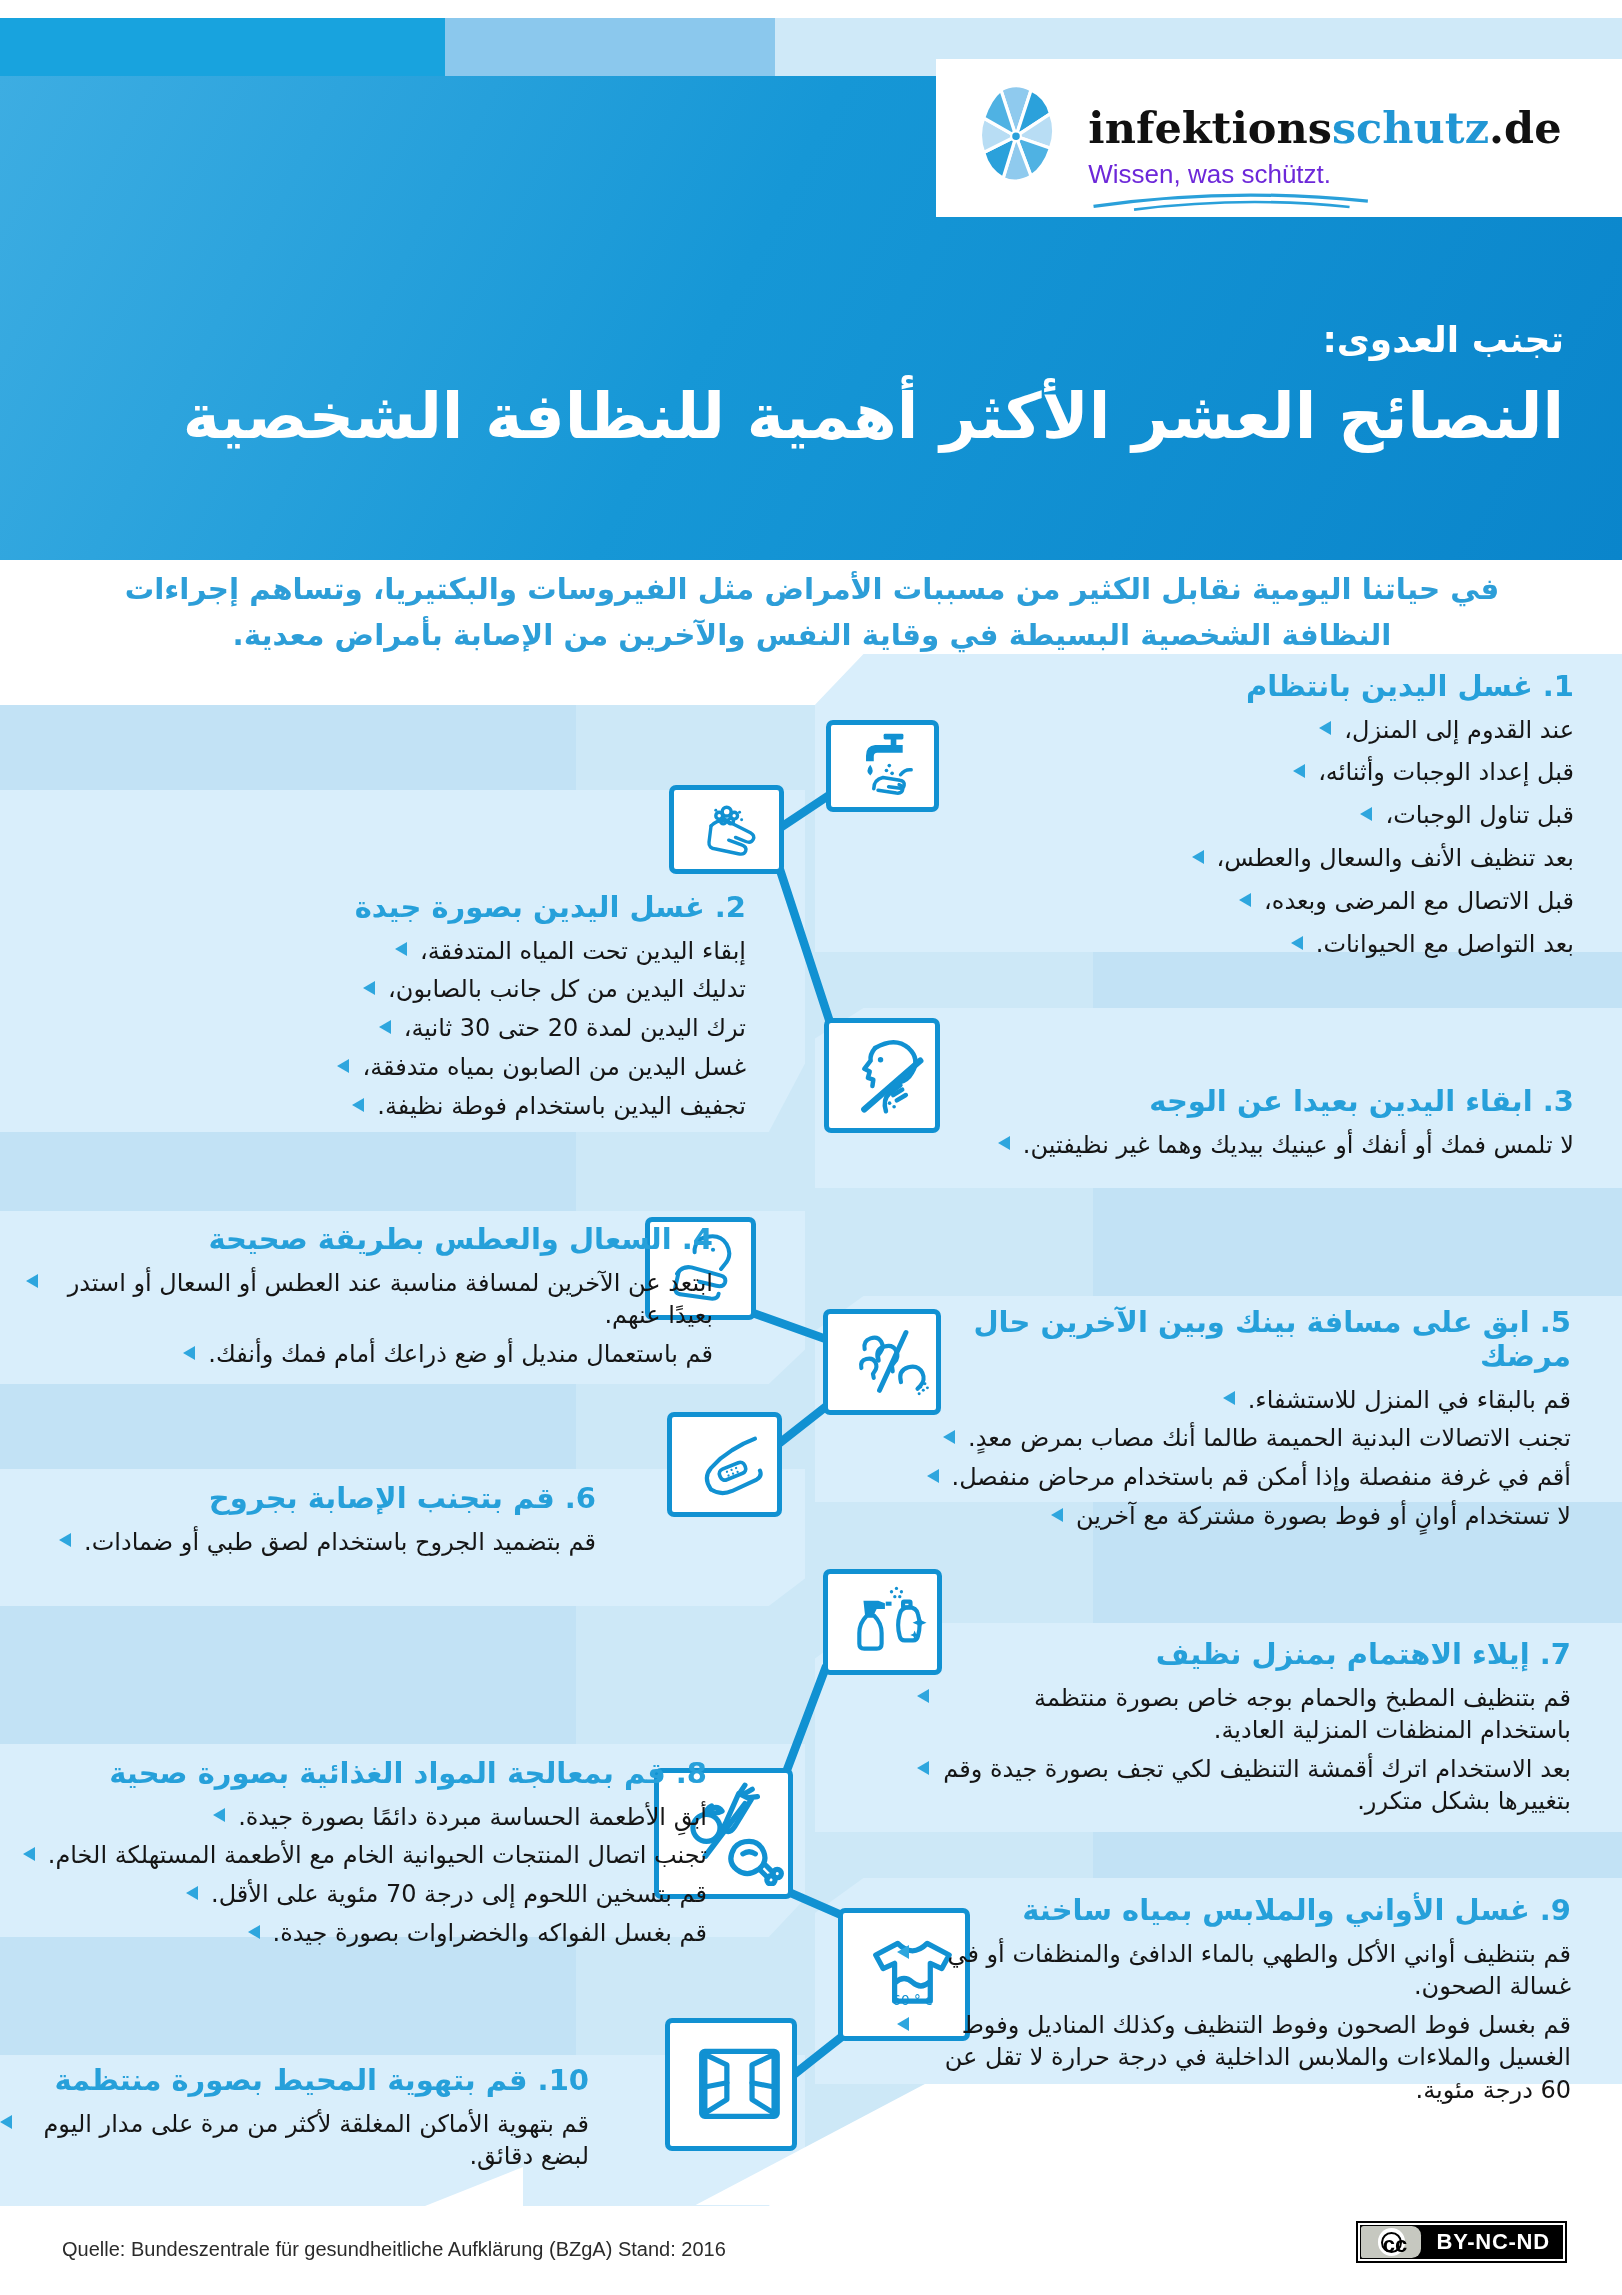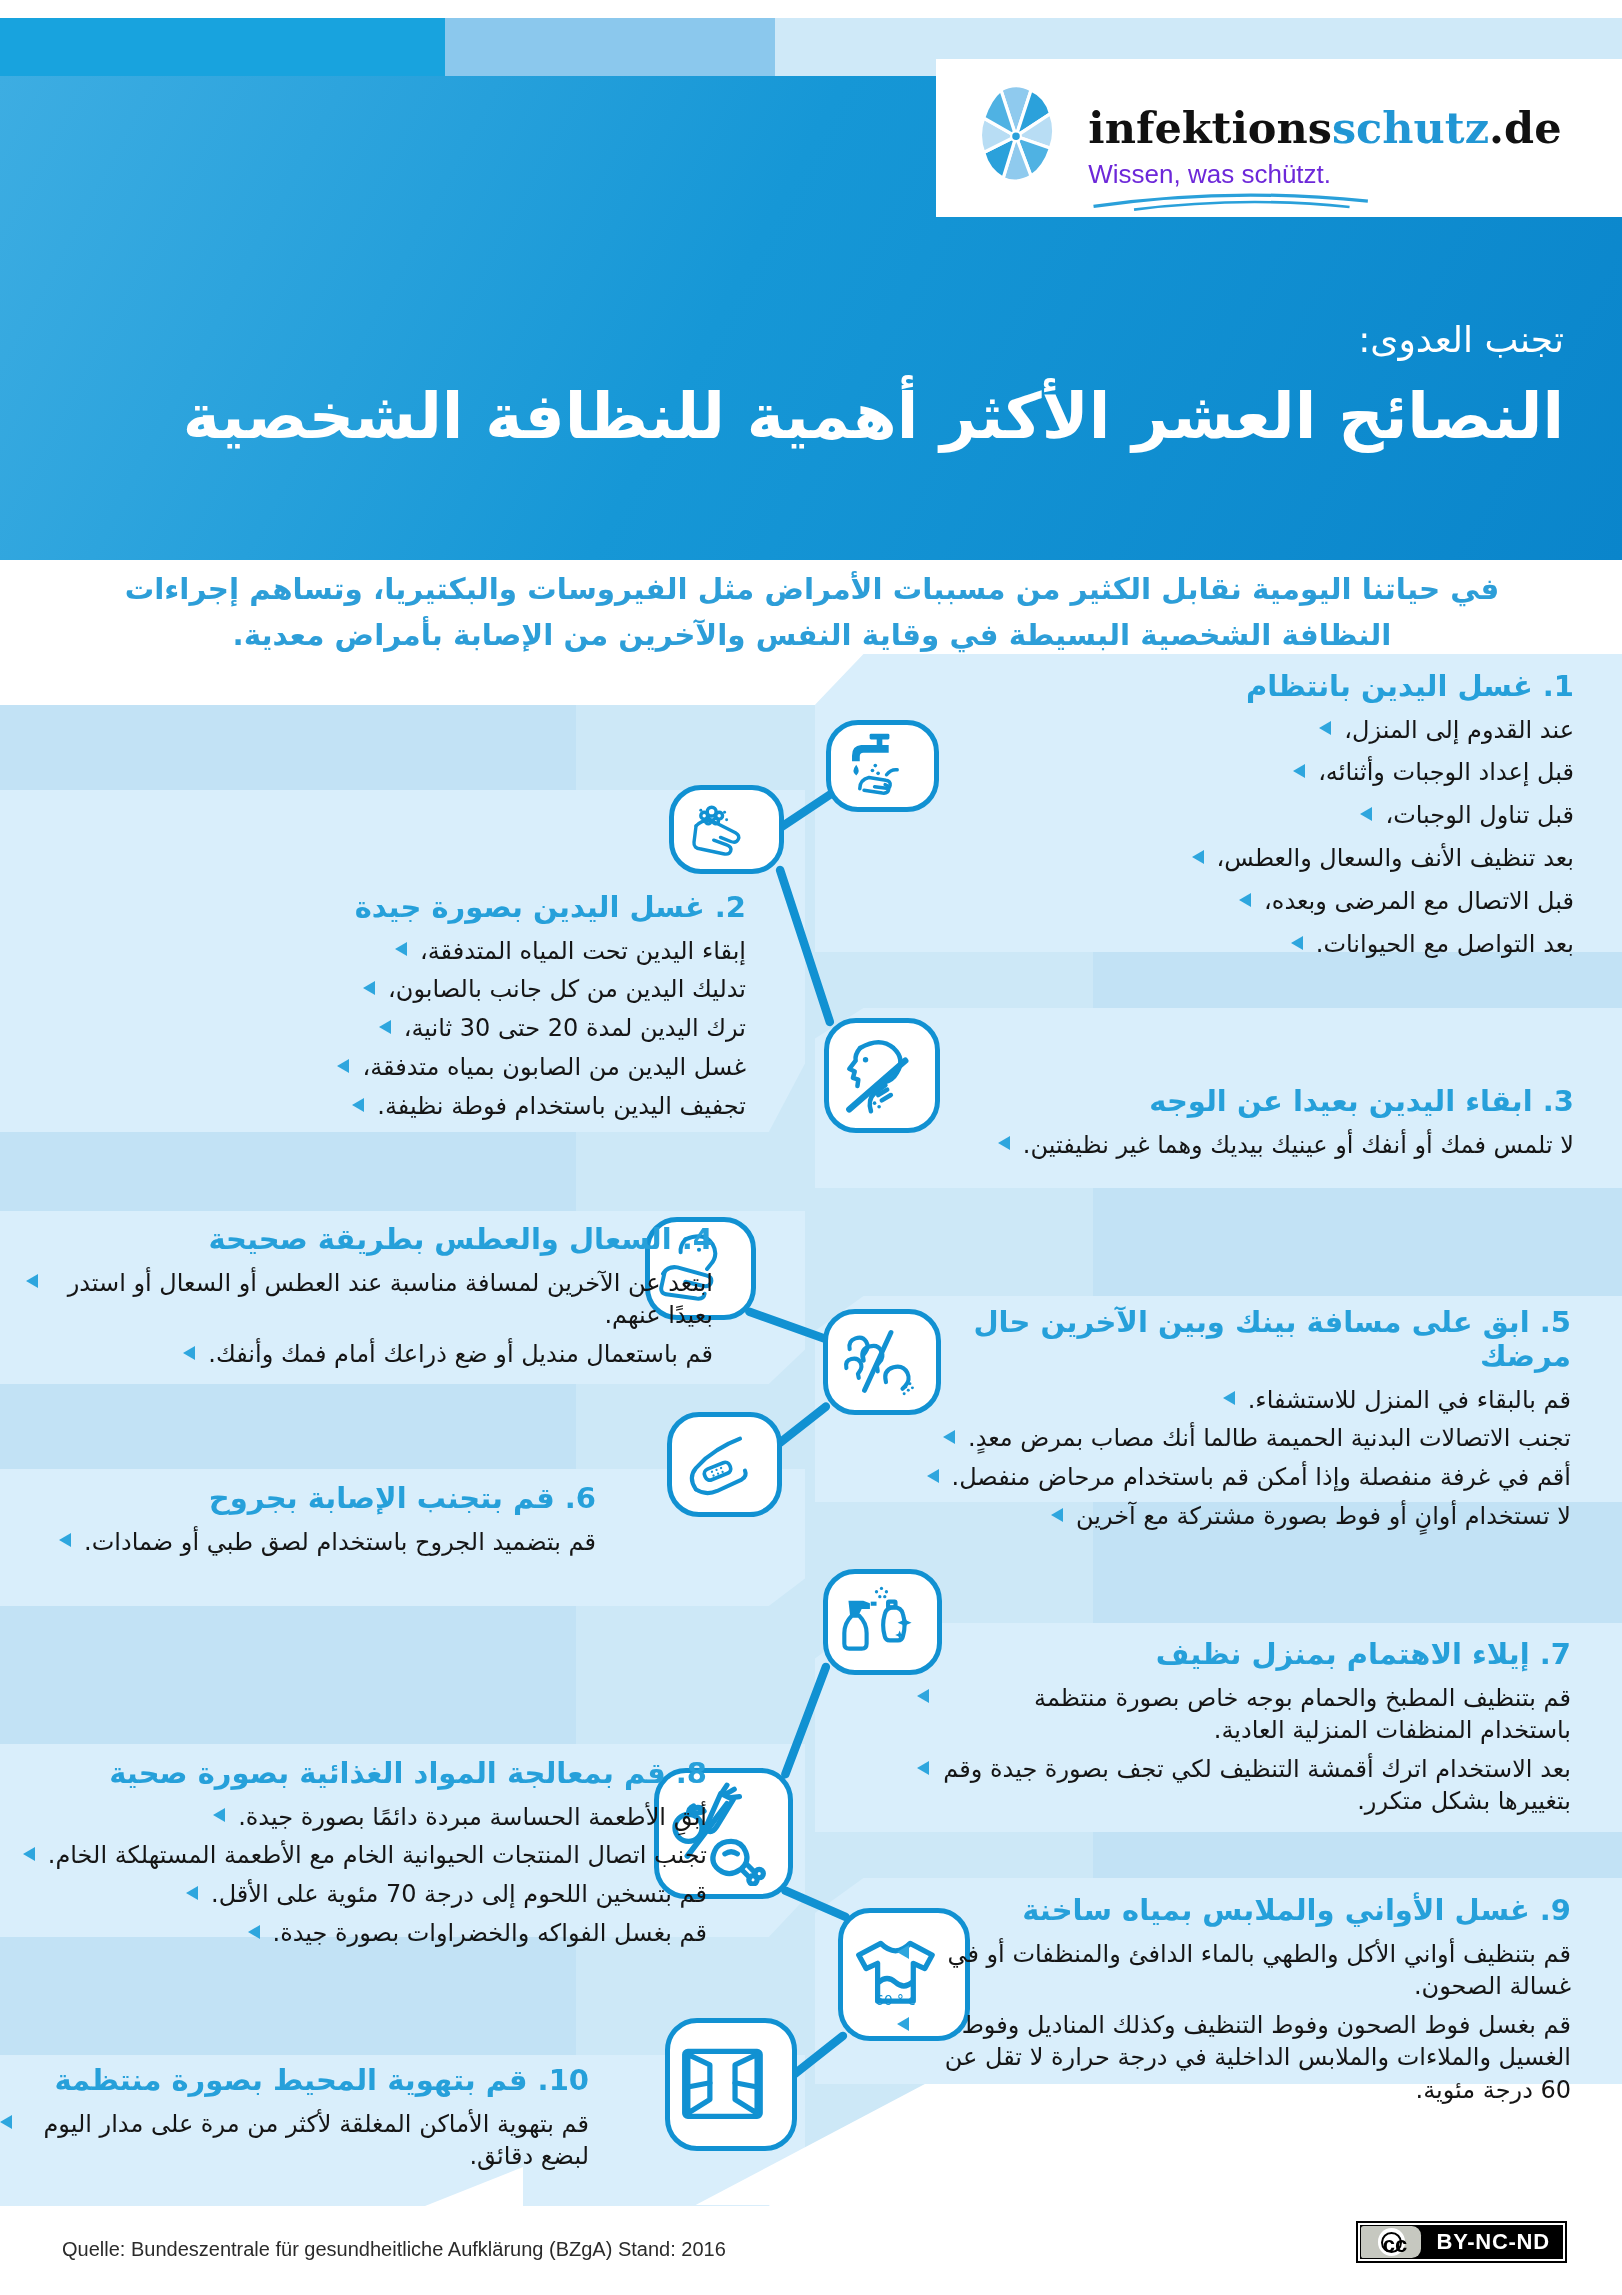--- a/index.html
+++ b/index.html
@@ -16,21 +16,21 @@
 
   
   .header{left:0;top:76px;width:1623px;height:484px;
     background:linear-gradient(118deg,#3dade2 0%,#1697d6 45%,#0a85cb 100%);}
   .logo-card{left:936px;top:59px;width:687px;height:158px;background:#ffffff;}
   .logo-row{position:absolute;left:26px;top:18.3px;display:flex;align-items:flex-start;}
   .wordmark{font-family:"DejaVu Serif",serif;font-weight:bold;font-size:43px;color:#111;line-height:1;margin-top:30px;}
   .wordmark .blue{color:#2196d4;}
   .tagline{font-family:"Liberation Sans","DejaVu Sans",sans-serif;font-size:26px;color:#6d28d9;margin-top:9.2px;}
   .kicker{right:59px;top:243px;width:1505px;text-align:right;direction:rtl;
-    color:#fff;font-size:36px;font-weight:normal;}
+    color:#fff;font-size:36px;font-weight:bold;}
   .main-title{right:59px;top:302px;width:1505px;text-align:right;direction:rtl;
     color:#fff;font-size:63px;font-weight:bold;line-height:1.25;}
 
   
   .intro{left:92px;top:567px;width:1440px;text-align:center;direction:rtl;
     color:#2d9ed8;font-size:29.4px;font-weight:bold;line-height:1.55;}
 
   
   .main-bg{left:0;top:705px;width:1623px;height:1500px;background:#c2e2f5;}
   .center-col{left:576px;top:705px;width:517px;height:1500px;background:#cde8f7;}
@@ -66,22 +66,22 @@
   .s3{right:49px;top:1084px;width:654px;}
   .s4{right:910px;top:1222px;width:687px;}
   .s5{right:52px;top:1305px;width:674px;}
   .s6{right:1027px;top:1481px;width:589px;}
   .s7{right:52px;top:1637px;width:654px;}
   .s8{right:916px;top:1756px;width:733px;}
   .s9{right:52px;top:1893px;width:674px;}
   .s10{right:1034px;top:2063px;width:589px;}
 
   
-  .ibox{position:absolute;background:#fff;border:5.9px solid #1191d2;border-radius:32px;
-    box-sizing:border-box;display:flex;align-items:center;justify-content:flex-start;}
+  .ibox{position:absolute;background:#fff;border:5.9px solid #1191d2;border-radius:7px;
+    box-sizing:border-box;display:flex;align-items:center;justify-content:flex-end;}
   .ibox svg{width:86%;height:86%;}
   .ic{stroke:#1191d2;fill:none;stroke-width:5;stroke-linecap:round;stroke-linejoin:round;}
   .icf{fill:#1191d2;stroke:none;}
 
   
   .source{left:62px;top:2238px;font-family:"Liberation Sans","DejaVu Sans",sans-serif;
     font-size:20px;color:#2b2b2b;}
   .cc-badge{left:1356px;top:2221px;width:211px;height:42px;background:#000;
     border:2.6px solid #000;box-shadow:inset 0 0 0 2px #fff;display:flex;align-items:stretch;box-sizing:border-box;}
   .cc-left{width:60px;margin:3.3px 0 3.3px 3.3px;background:#c6c8c0;border-radius:2.6px 9.2px 9.2px 2.6px;

